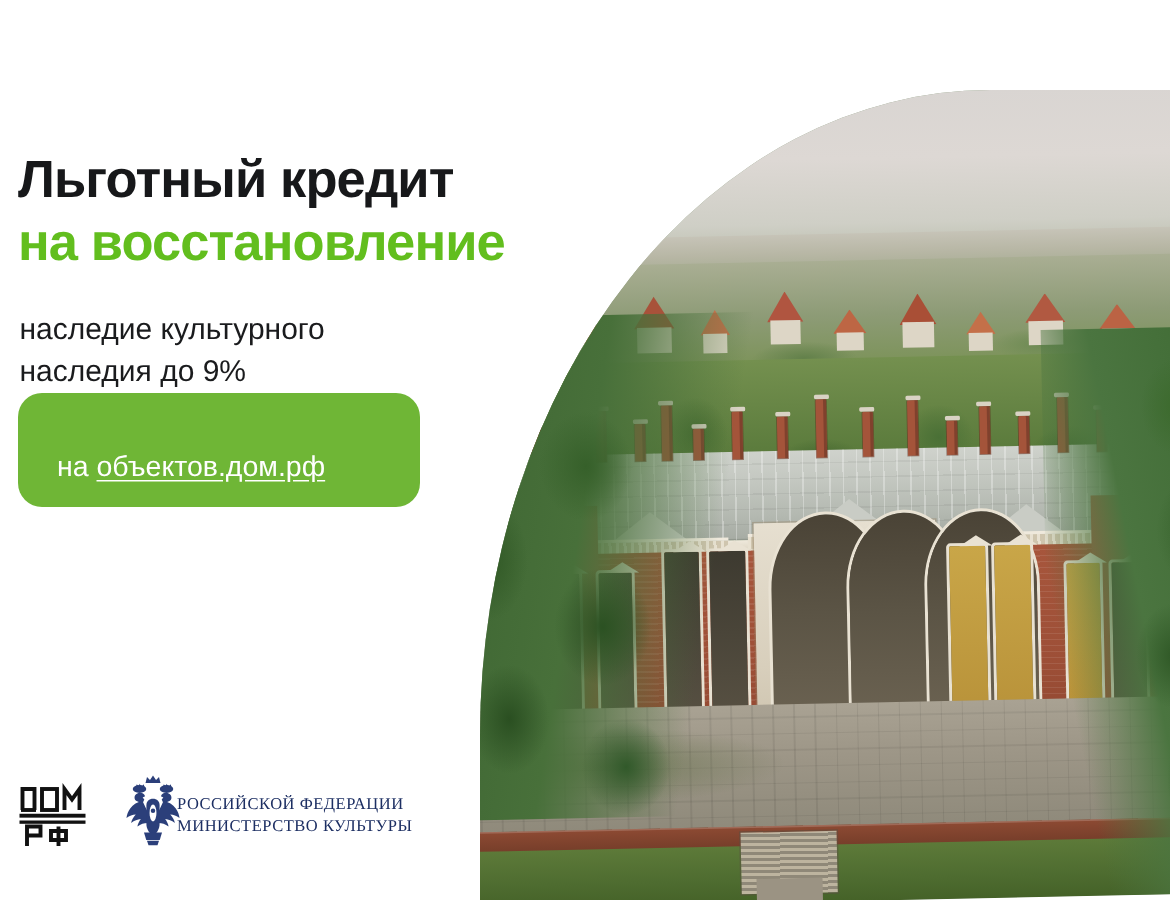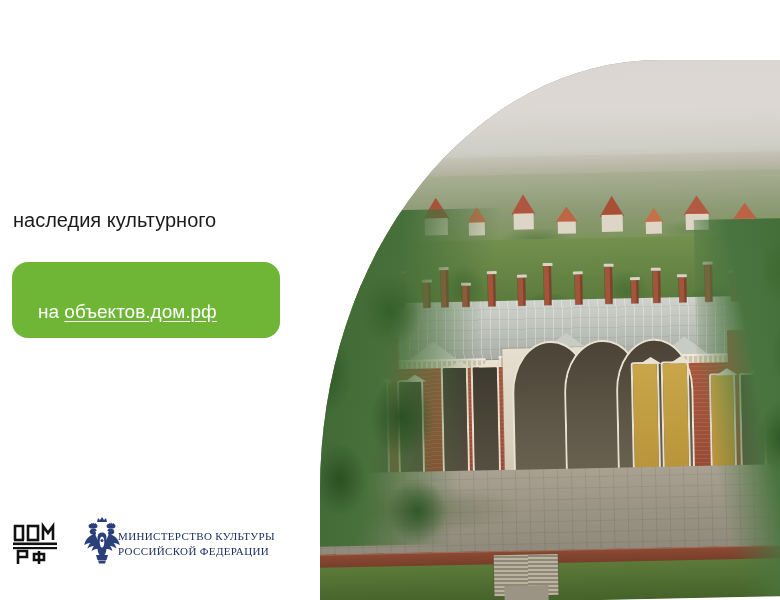--- a/index.html
+++ b/index.html
@@ -397,23 +397,28 @@
       <div class="stairs"></div>
       <div class="path"></div>
 
       <div class="trees-left"></div>
       <div class="trees-right"></div>
     </div>
   </div>
 
   <div id="content">
 
+    <h1 id="headline">
+      <span>Льготный кредит</span>
+      <span class="accent">на восстановление</span>
+    </h1>
 
     <p id="subtitle">
-      <span>наследия культурного</span><br>
+      <span>наследие культурного</span><br>
+      <span>наследия до 9%</span>
     </p>
 
     <button id="cta">
       <span class="l2"><span>на </span><span class="u">объектов.дом.рф</span></span>
     </button>
 
     <div id="footer">
 
       <div id="domrf-logo">
         <svg viewBox="0 0 46 48" width="46" height="48" aria-hidden="true">
@@ -460,20 +465,20 @@
             <path d="M16 44.5h8l-1 3h-6z"></path>
           </g>
           <g fill="#ffffff">
             <ellipse cx="20" cy="26" rx="2.3" ry="5.6"></ellipse>
           </g>
           <g fill="#2b3f7a">
             <circle cx="20" cy="24.5" r="1.5"></circle>
           </g>
         </svg>
         <div id="mincult-text">
+          <div>РОССИЙСКОЙ ФЕДЕРАЦИИ</div>
           <div>МИНИСТЕРСТВО КУЛЬТУРЫ</div>
-          <div>РОССИЙСКОЙ ФЕДЕРАЦИИ</div>
         </div>
       </div>
 
     </div>
   </div>
 </div>
 
 </body></html>

